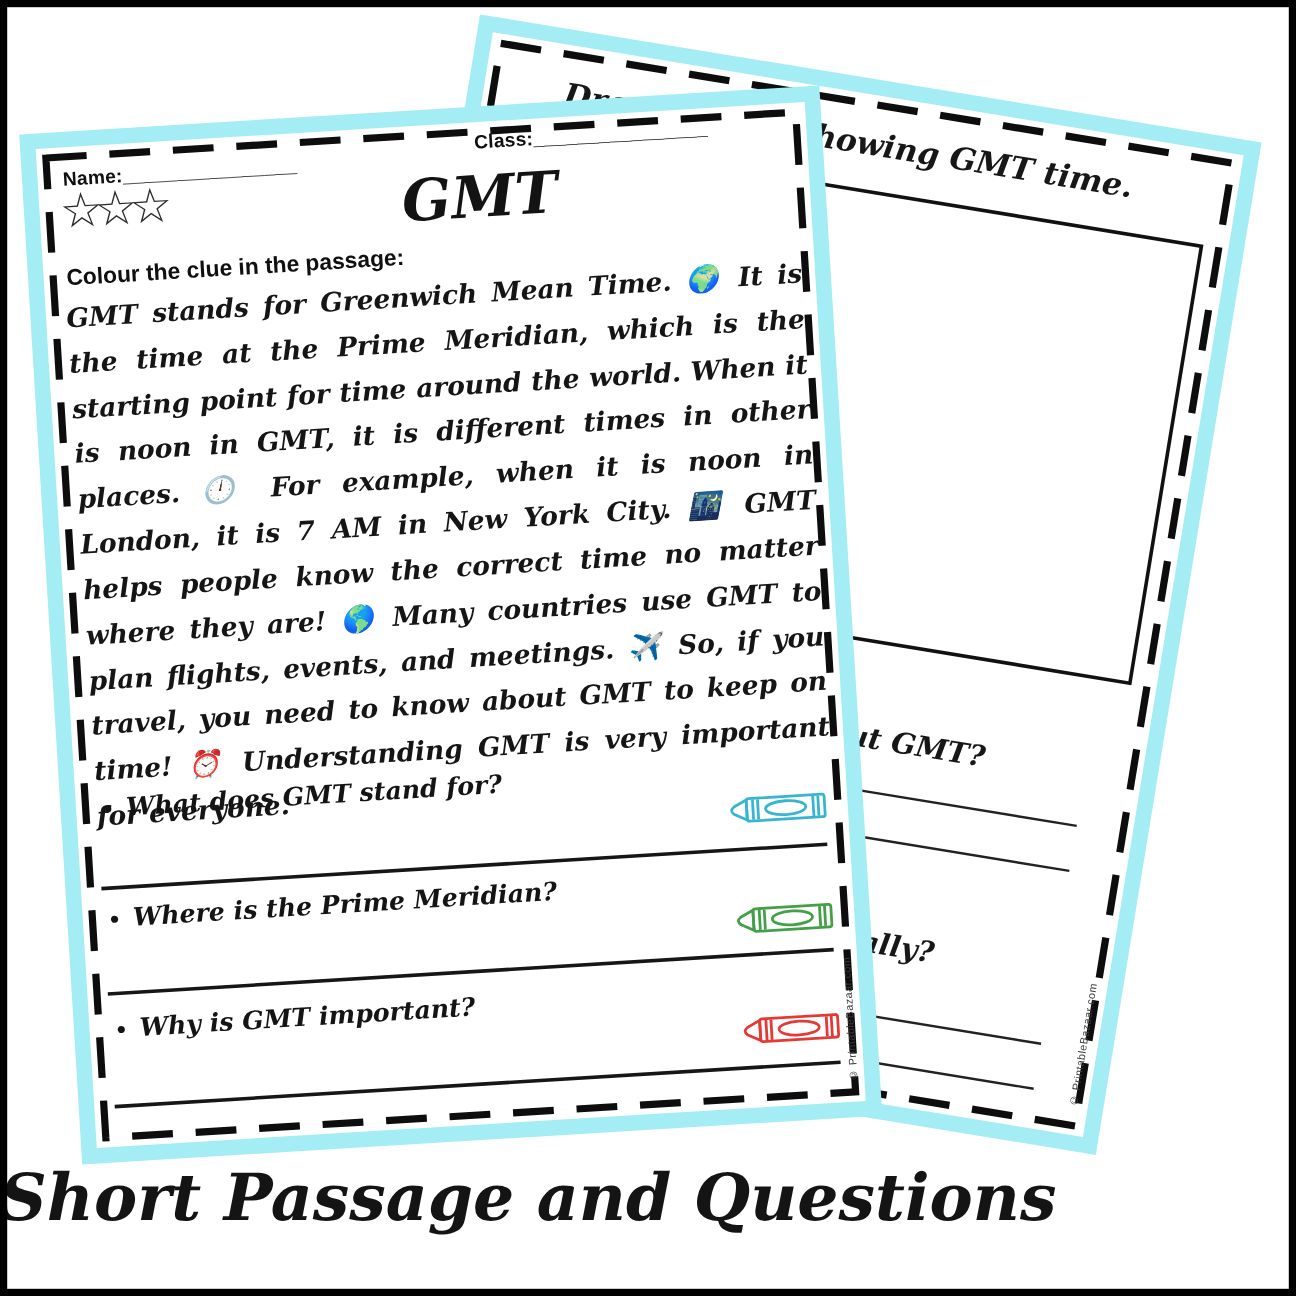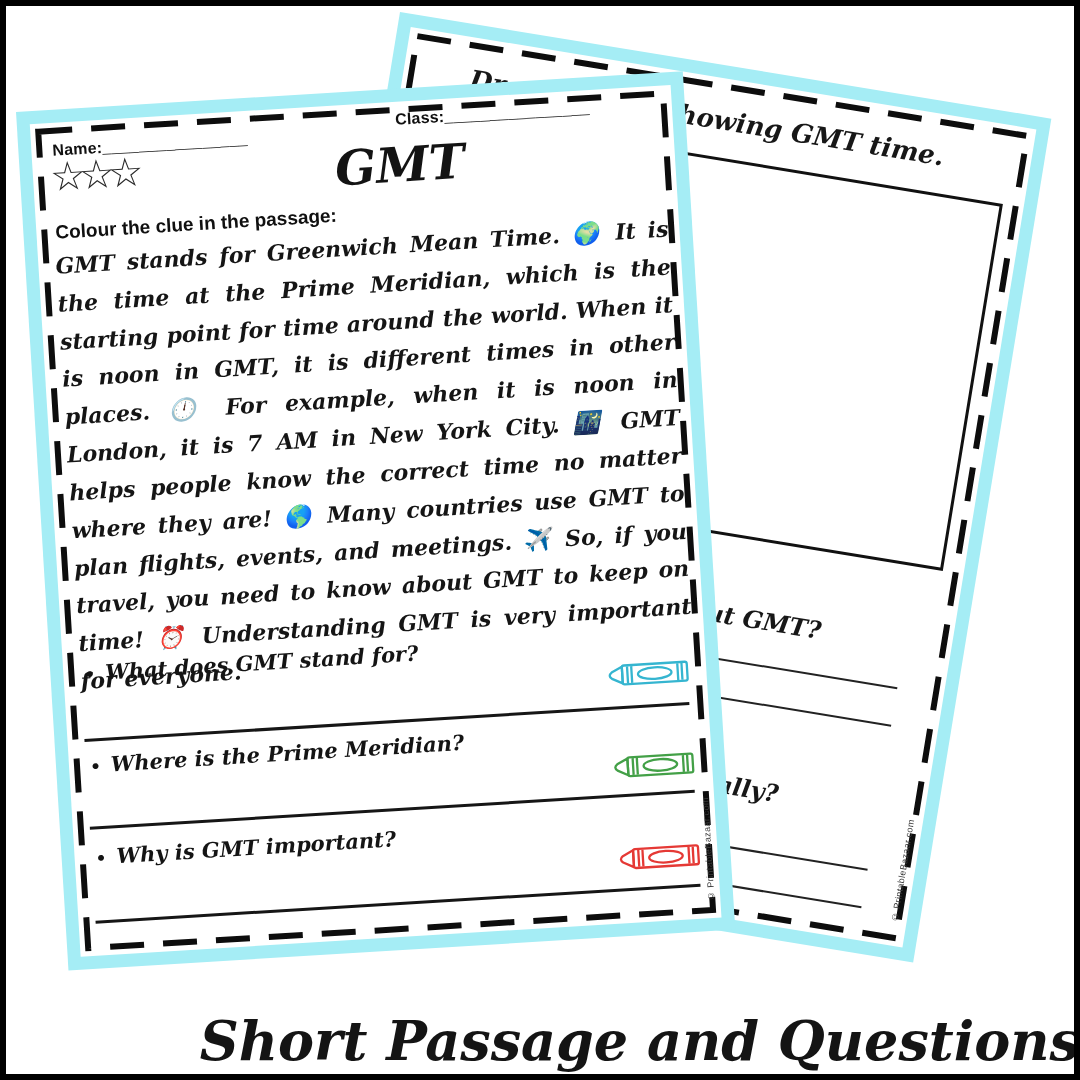--- a/index.html
+++ b/index.html
@@ -49,23 +49,23 @@
   .crayon{position:absolute;left:554px;width:86px;height:30px;}
   .crayon svg{width:100%;height:100%;display:block;}
   .crayon1{top:584px;} .crayon2{top:676px;} .crayon3{top:768px;}
 
   .copyright{position:absolute;writing-mode:vertical-rl;transform:rotate(180deg);
     font-size:9px;color:#3a3a3a;letter-spacing:.4px;}
   .fp-copy{left:641px;top:700px;height:130px;}
   .bp-copy{left:630px;top:688px;height:130px;}
 
   
-  .caption{position:absolute;left:0;top:966px;width:100%;text-align:right;
+  .caption{position:absolute;left:0;top:966px;width:100%;text-align:left;
     font-family:"DejaVu Serif",serif;font-style:italic;font-weight:bold;
-    font-size:54px;color:#141414;z-index:20;margin-top:43px;}
+    font-size:54px;color:#141414;z-index:20;}
 </style>
 </head>
 <body>
 
 <div class="canvas">
 
   <div class="page back-page">
     <div class="paper"></div>
     <svg class="dash-svg" viewBox="0 0 660 855" preserveAspectRatio="none">
       <rect x="21" y="21" width="618" height="813" fill="none" stroke="#0d0d0d" stroke-width="6" stroke-dasharray="34 19"></rect>

